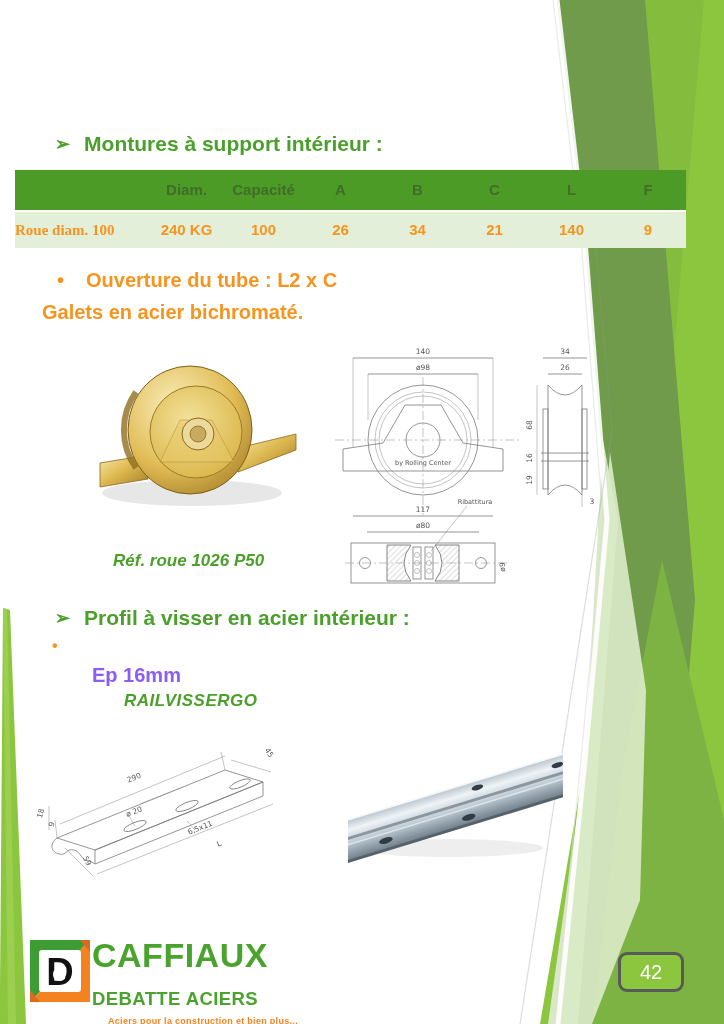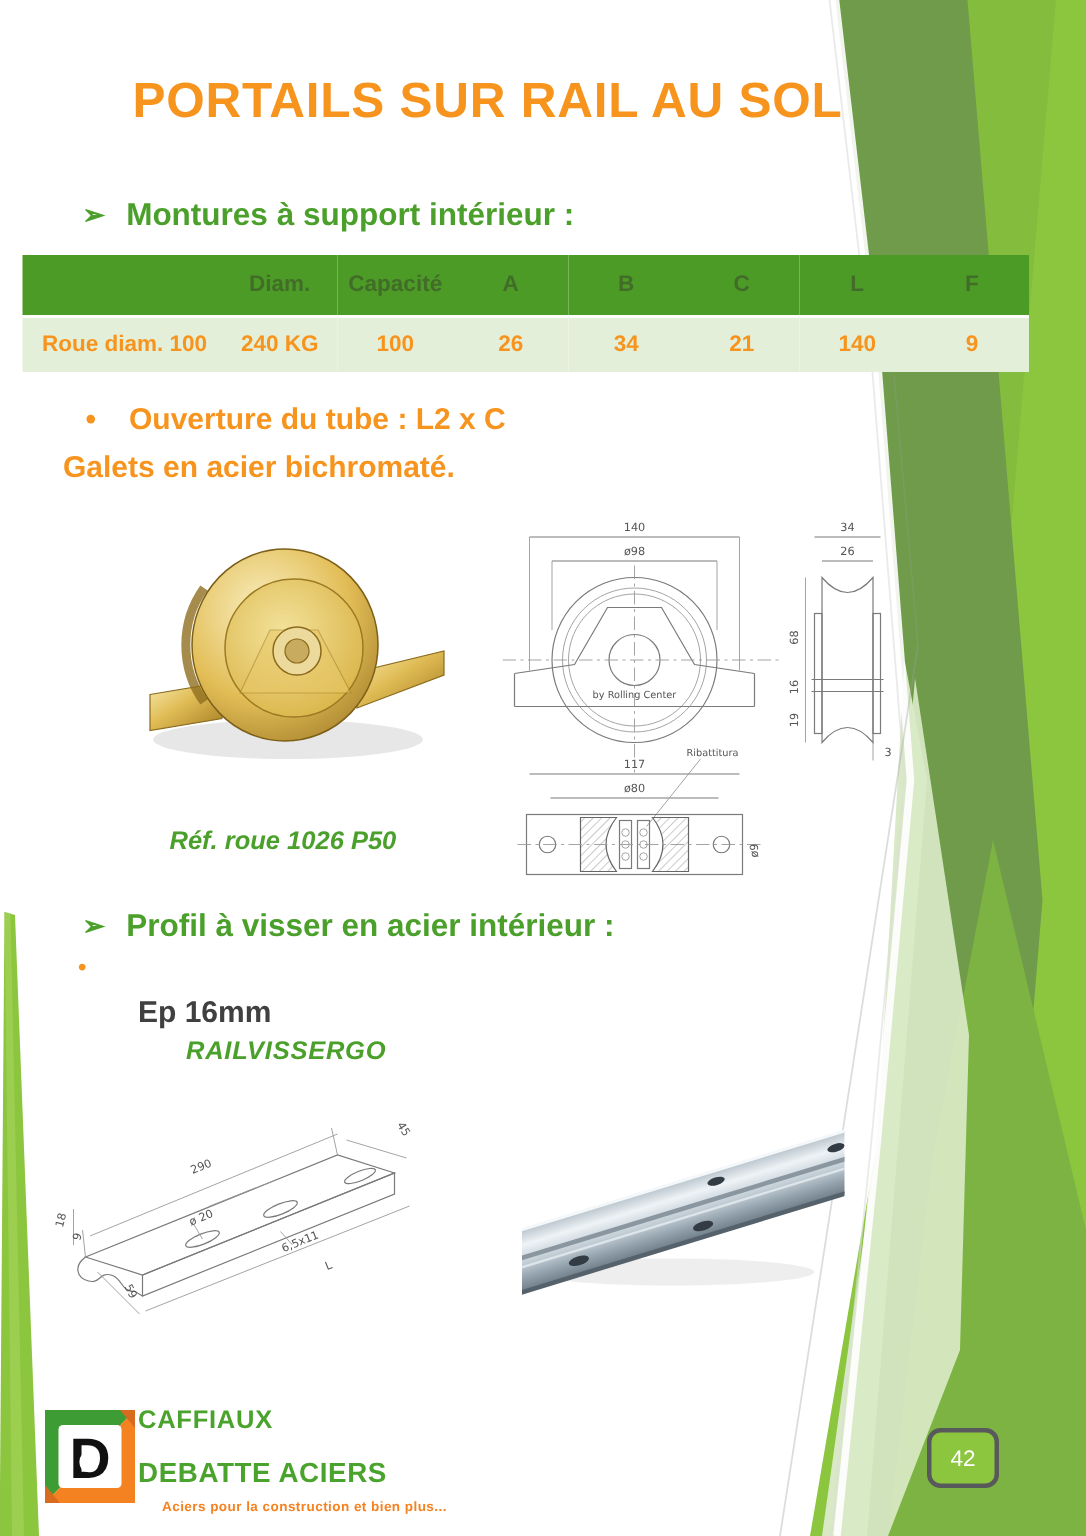--- a/index.html
+++ b/index.html
@@ -23,39 +23,39 @@
   .ptable{left:15px;top:170px;width:672px;font-weight:bold;}
   .trow{display:grid;grid-template-columns:133px 77px 77px 77px 77px 77px 77px 76px;}
   .thead .cell{
     background:#4C9B27;color:#426D28;height:40px;line-height:40px;
     font-size:15px;text-align:center;
   }
   .tbody .cell{
     background:#E4EFD9;color:#F7941E;height:36px;line-height:36px;
     font-size:15px;text-align:center;border-top:2px solid #fdfefc;
   }
-  .tbody .cell.first{text-align:left;padding-left:13px;}
+  .tbody .cell.first{text-align:left;font-family:Liberation Serif, serif;}
   
   .obullets{left:42px;top:264px;width:430px;color:#F7941E;font-weight:bold;font-size:20px;line-height:32px;}
   .obullets .b1{display:flex;gap:22px;padding-left:15px;}
   .caption{left:95px;top:551px;color:#4BA02B;font-weight:bold;font-style:italic;font-size:17px;margin-left:18px;}
   .h2block{left:52px;top:606px;}
   .bline{left:52px;top:637px;display:flex;gap:24px;color:#F7941E;font-weight:bold;font-size:20px;white-space:nowrap;}
   .bline .dot{font-size:16px;}
-  .ep{left:92px;top:664px;color:#404040;font-weight:bold;font-size:20px;}
+  .ep{left:92px;top:664px;color:#8b5cf6;font-weight:bold;font-size:20px;}
   .product{left:124px;top:691px;color:#4BA02B;font-weight:bold;font-style:italic;font-size:17px;letter-spacing:0.5px;}
   
   .brand{left:92px;top:938px;line-height:1;}
-  .brand .l1{color:#4AA32C;font-weight:bold;font-size:17px;letter-spacing:0.5px;}
+  .brand .l1{color:#4AA32C;font-weight:bold;font-size:34px;letter-spacing:0.5px;}
   .brand .l2{color:#4AA32C;font-weight:bold;font-size:18.5px;margin-top:18px;letter-spacing:0.4px;}
   .brand .tag{color:#F58220;font-weight:bold;font-size:9px;margin-top:8px;letter-spacing:0.3px;margin-left:16px;}
   .badge{
-    left:618px;top:952px;width:48px;height:40px;box-sizing:border-box;
+    left:618px;top:952px;width:66px;height:40px;box-sizing:border-box;
     border:3px solid #58595B;border-radius:9px;background:#8CC63F;
-    color:#fff;font-size:15px;display:flex;align-items:center;justify-content:center;
+    color:#fff;font-size:20px;display:flex;align-items:center;justify-content:center;
   }
   
   .dl{stroke:#7a7a7a;stroke-width:0.8;fill:none;}
   .dlt{stroke:#9a9a9a;stroke-width:0.6;fill:none;}
   .cl{stroke:#9a9a9a;stroke-width:0.6;fill:none;stroke-dasharray:9 3 2 3;}
   .dt{font-family:"DejaVu Sans",sans-serif;font-size:7.5px;fill:#555;}
   .dts{font-family:"DejaVu Sans",sans-serif;font-size:6.5px;fill:#555;}
 </style>
 </head>
 <body>
@@ -81,21 +81,20 @@
 
     <line x1="612" y1="430" x2="520" y2="1024" stroke="#9aa0a0" stroke-width="1.2" opacity="0.35"></line>
     <line x1="596" y1="250" x2="612" y2="430" stroke="#9aa0a0" stroke-width="1" opacity="0.25"></line>
   </svg>
 
   <svg class="abs" style="left:0;top:0" width="40" height="1024" viewBox="0 0 40 1024">
     <polygon points="3,608 10,610 26,1024 0,1024 0,990" fill="#8CC63F"></polygon>
     <polygon points="3,608 7,609 16,1024 8,1024" fill="#A2D158" opacity="0.7"></polygon>
   </svg>
 
-  <div class="abs title">PORTAILS SUR RAIL AU SOL</div>
 
   <div class="abs heading" style="left:55px;top:132px">
     <span class="arrow">➢</span>
     <span>Montures à support intérieur :</span>
   </div>
 
   <div class="abs ptable">
     <div class="trow thead">
       <div class="cell"></div>
       <div class="cell">Diam.</div>

